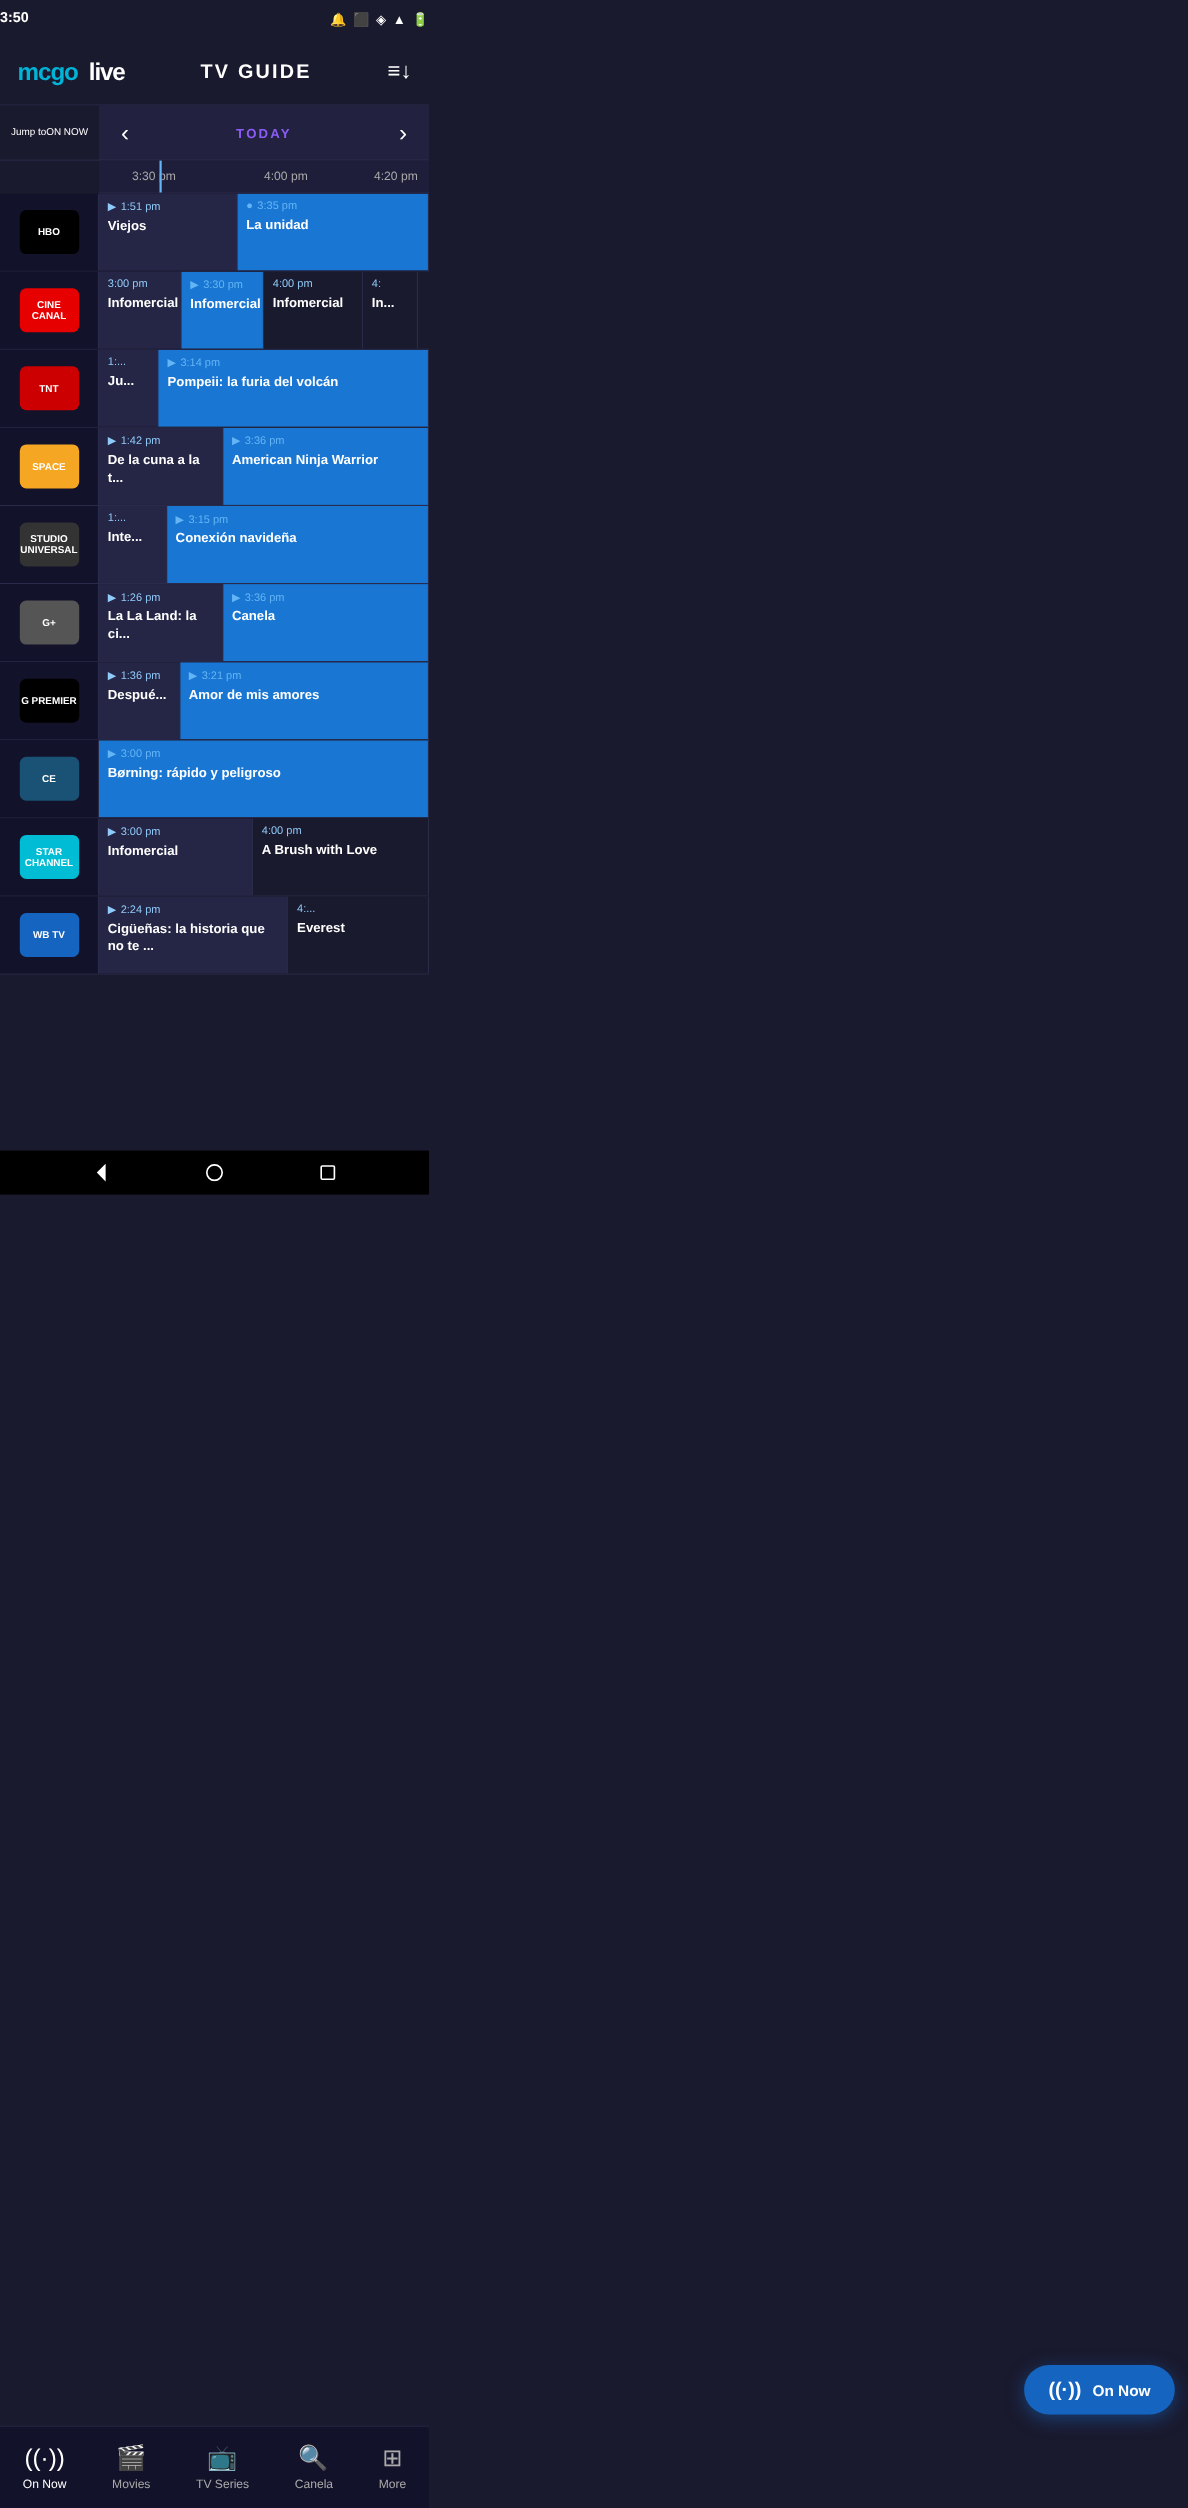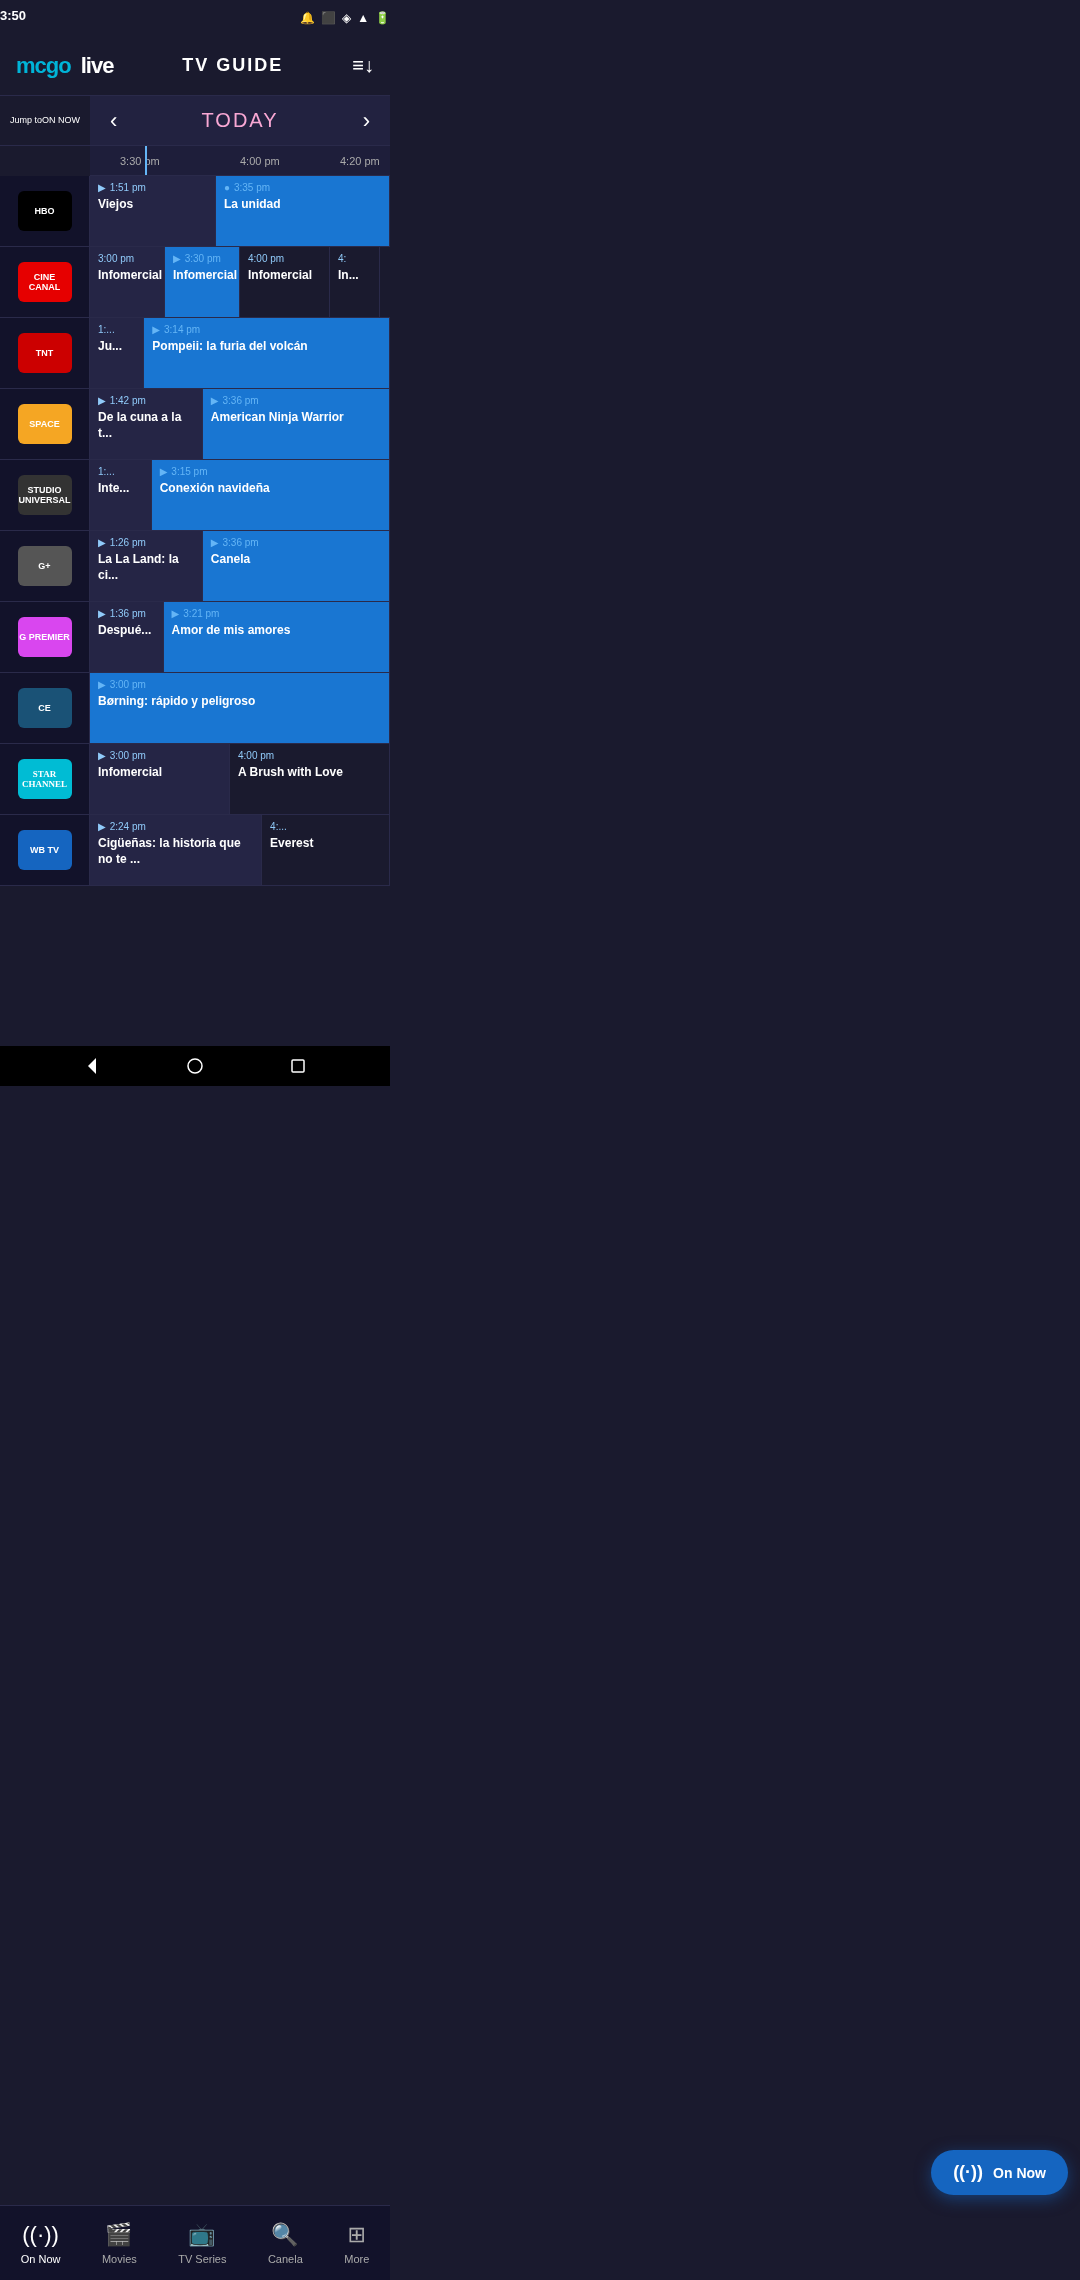--- a/index.html
+++ b/index.html
@@ -96,23 +96,23 @@
       justify-content: space-between;
       padding: 0 16px;
     }
     .nav-arrow {
       color: #ffffff;
       font-size: 22px;
       cursor: pointer;
       padding: 4px;
     }
     .today-label {
-      font-size: 20px;
-      font-weight: 400;
-      color: #f9a8d4;
+      font-size: 12px;
+      font-weight: 700;
+      color: #8b5cf6;
       letter-spacing: 2px;
     }
 
     
     .time-header {
       display: flex;
       background: #1e1e3a;
       height: 30px;
       margin-left: 90px;
       border-bottom: 1px solid #2a2a4a;
@@ -160,23 +160,23 @@
       font-weight: 900;
       text-align: center;
       overflow: hidden;
     }
     .hbo-logo { background: #000; color: #fff; font-size: 14px; }
     .cinecanal-logo { background: #e60000; color: #fff; font-size: 7px; }
     .tnt-logo { background: #cc0000; color: #fff; font-size: 16px; font-weight: 900; }
     .space-logo { background: #f5a623; color: #fff; font-size: 8px; }
     .studio-logo { background: #333; color: #fff; font-size: 7px; }
     .gplus-logo { background: #555; color: #fff; font-size: 8px; }
-    .gpremier-logo { background: #d946ef; color: #fff; font-size: 7px; }
+    .gpremier-logo { background: #000000; color: #fff; font-size: 7px; }
     .ce-logo { background: #1a5276; color: #fff; font-size: 7px; }
-    .star-logo { background: #00bcd4; color: #fff; font-size: 7px; font-family: Liberation Serif, serif; }
+    .star-logo { background: #00bcd4; color: #fff; font-size: 7px; }
     .wbtv-logo { background: #1565c0; color: #fff; font-size: 7px; }
 
     .programs-scroll {
       flex: 1;
       display: flex;
       align-items: stretch;
       overflow: hidden;
       position: relative;
     }
     .program-cell {

